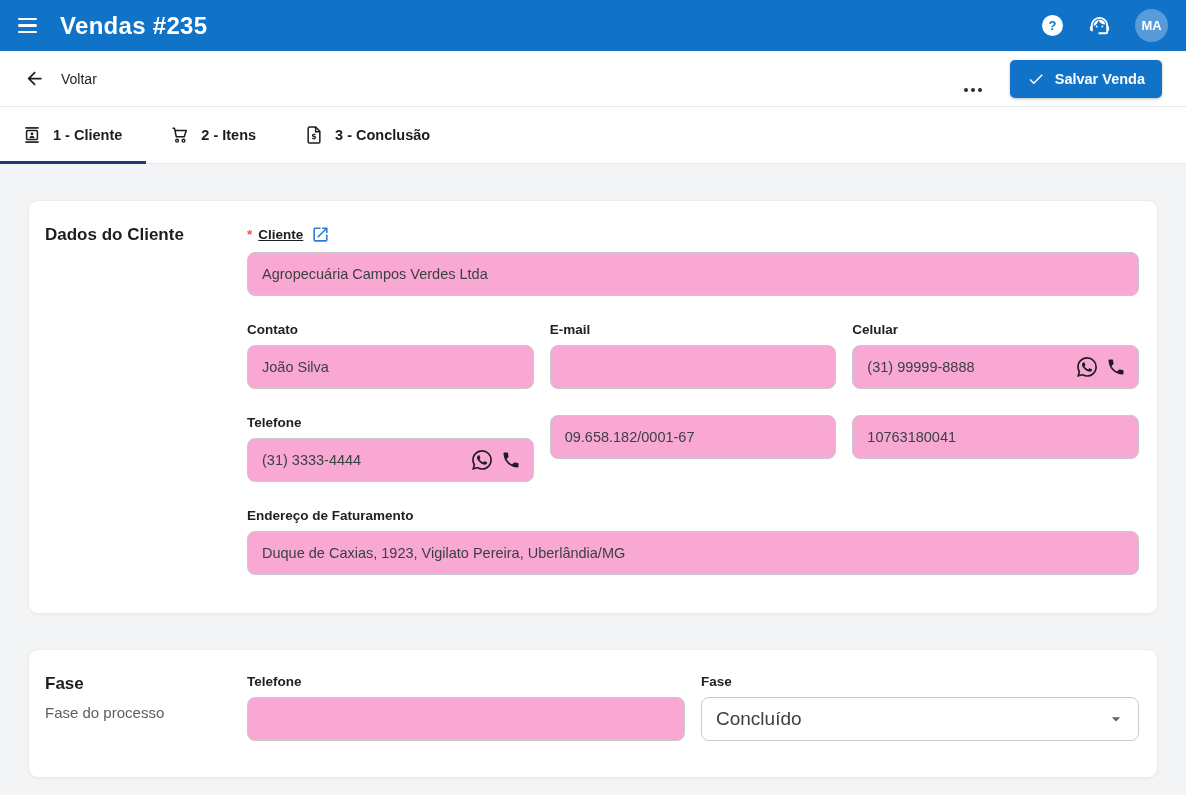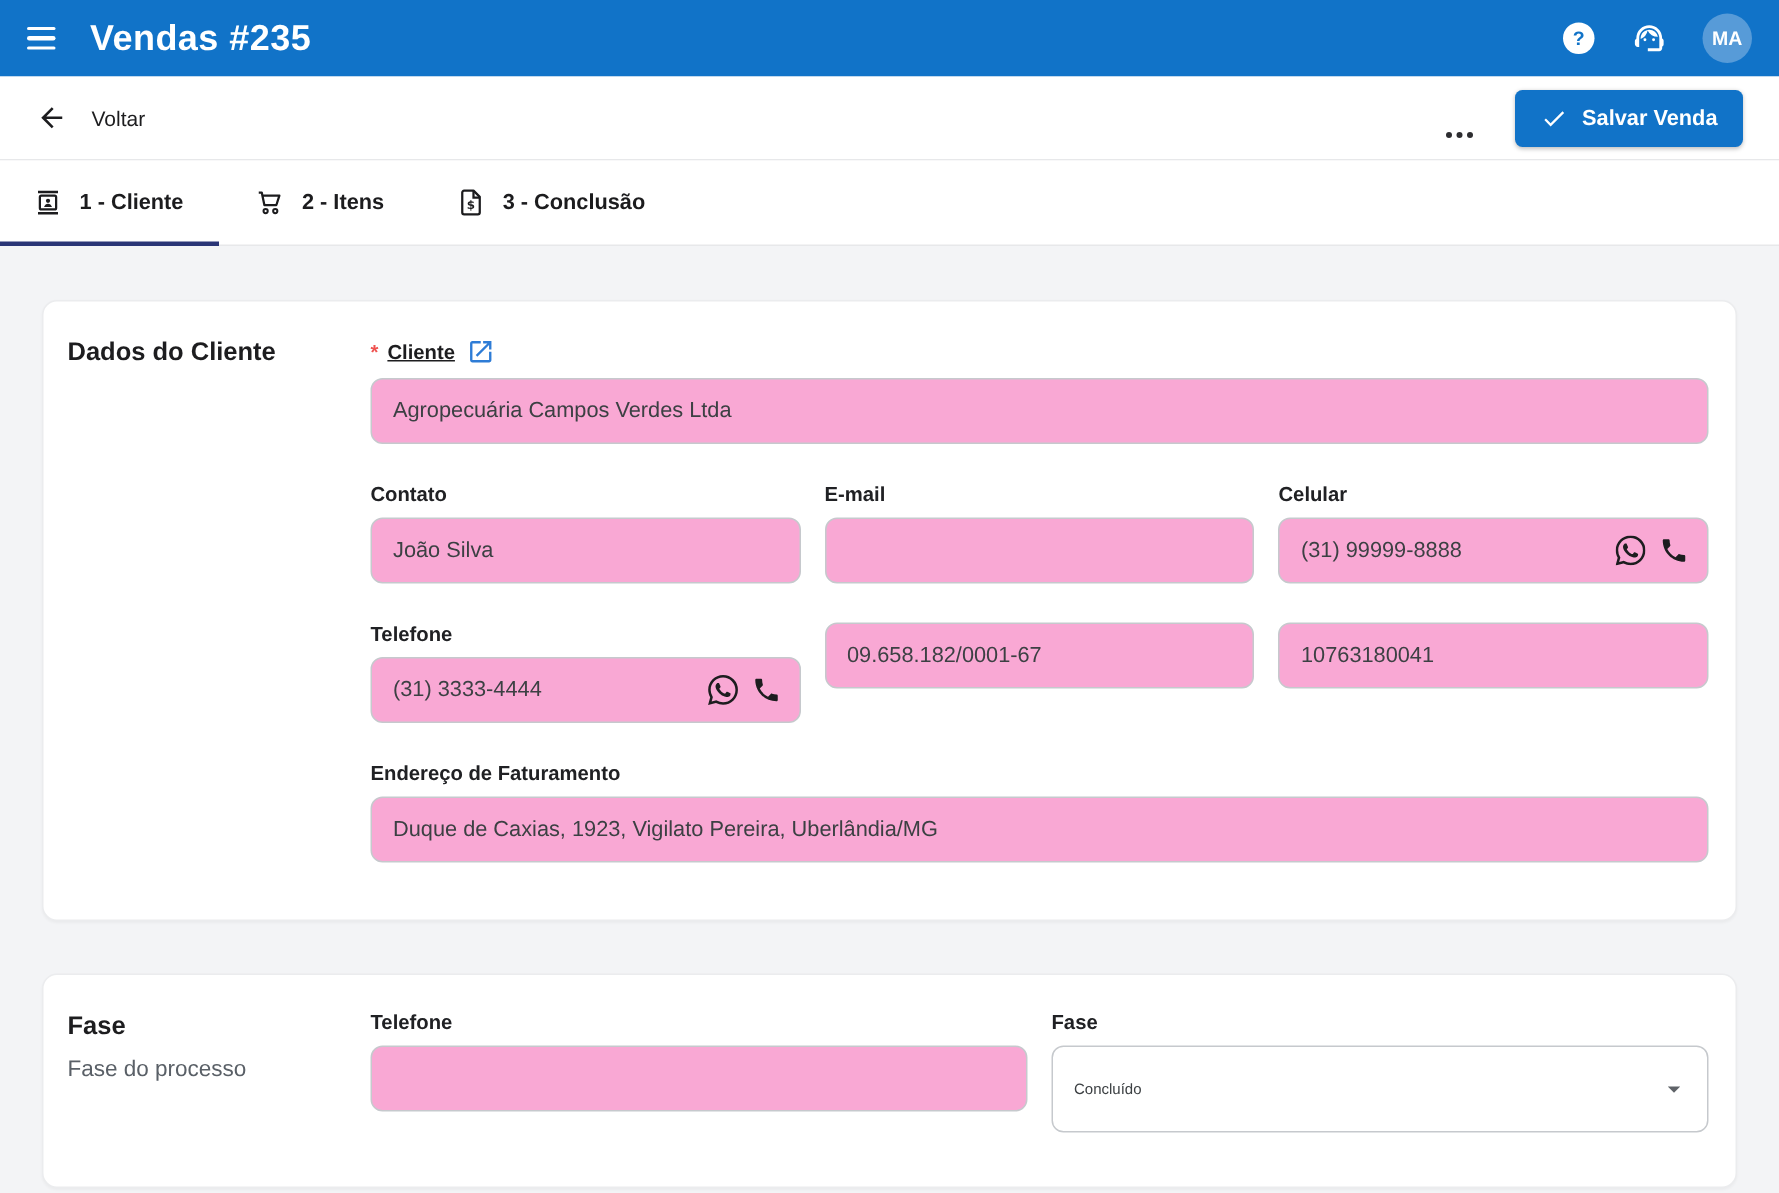--- a/index.html
+++ b/index.html
@@ -101,22 +101,22 @@
 
   .input-wrap{position:relative;}
   .input-wrap .text-input{padding-right:74px;}
   .in-icon{position:absolute;top:50%;transform:translateY(-50%);width:20px;height:20px;color:#1d1d1f;cursor:pointer;}
   .in-icon.wa{right:42px;}
   .in-icon.ph{right:13px;}
 
   .card-fase{padding:24px 18px 36px 16px;}
   .row2{display:grid;grid-template-columns:1fr 1fr;gap:16px;}
   .select-box{
-    position:relative;height:58px;border:1px solid var(--border);border-radius:8px;
-    display:flex;align-items:center;padding:0 36px 0 14px;font-size:10px;color:var(--value);
+    position:relative;height:44px;border:1px solid var(--border);border-radius:8px;
+    display:flex;align-items:center;padding:0 36px 0 14px;font-size:19px;color:var(--value);
     background:#fff;cursor:pointer;
   }
   .select-caret{position:absolute;right:12px;top:50%;transform:translateY(-50%);width:20px;height:20px;color:#5f6368;}
 </style>
 </head>
 <body>
 
 <header class="app-bar">
   <button class="menu-btn" aria-label="menu">
     <span class="bar"></span>

